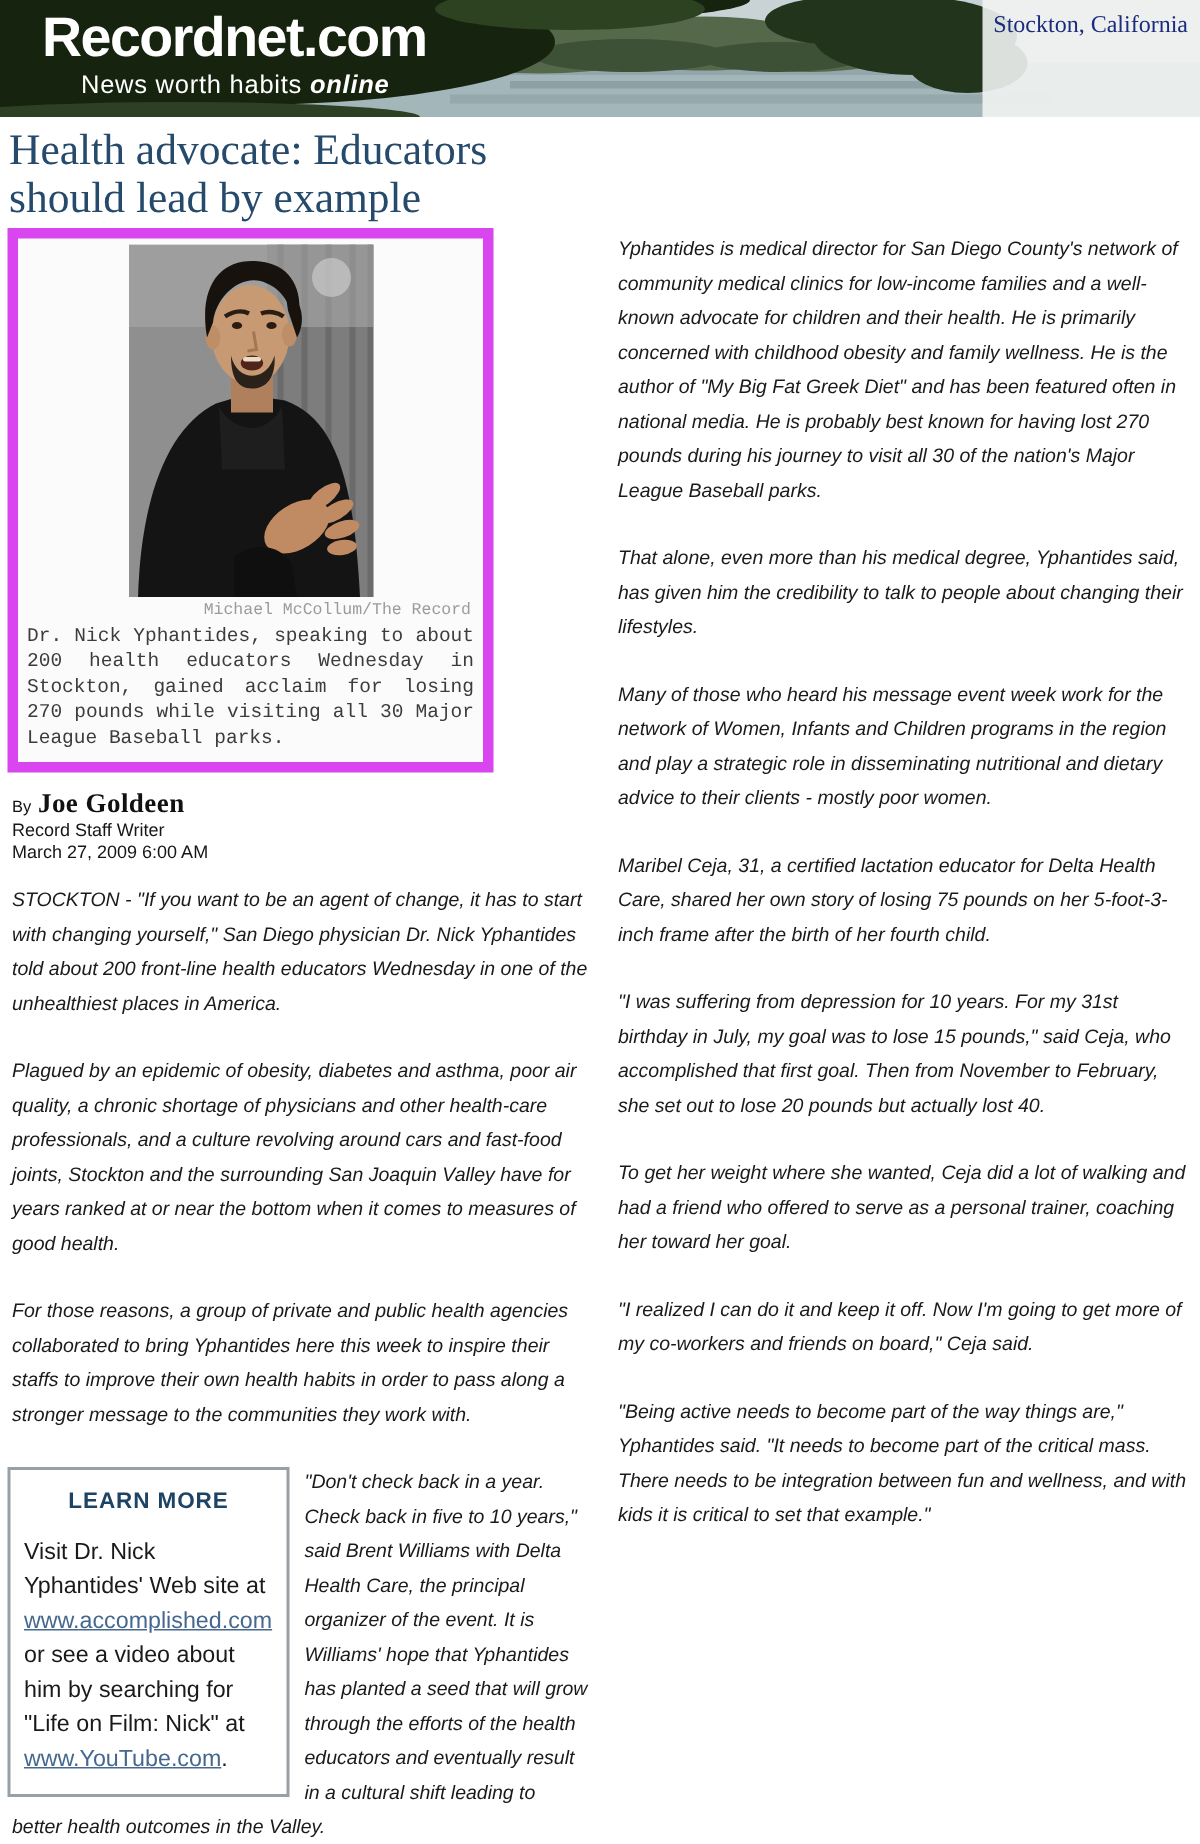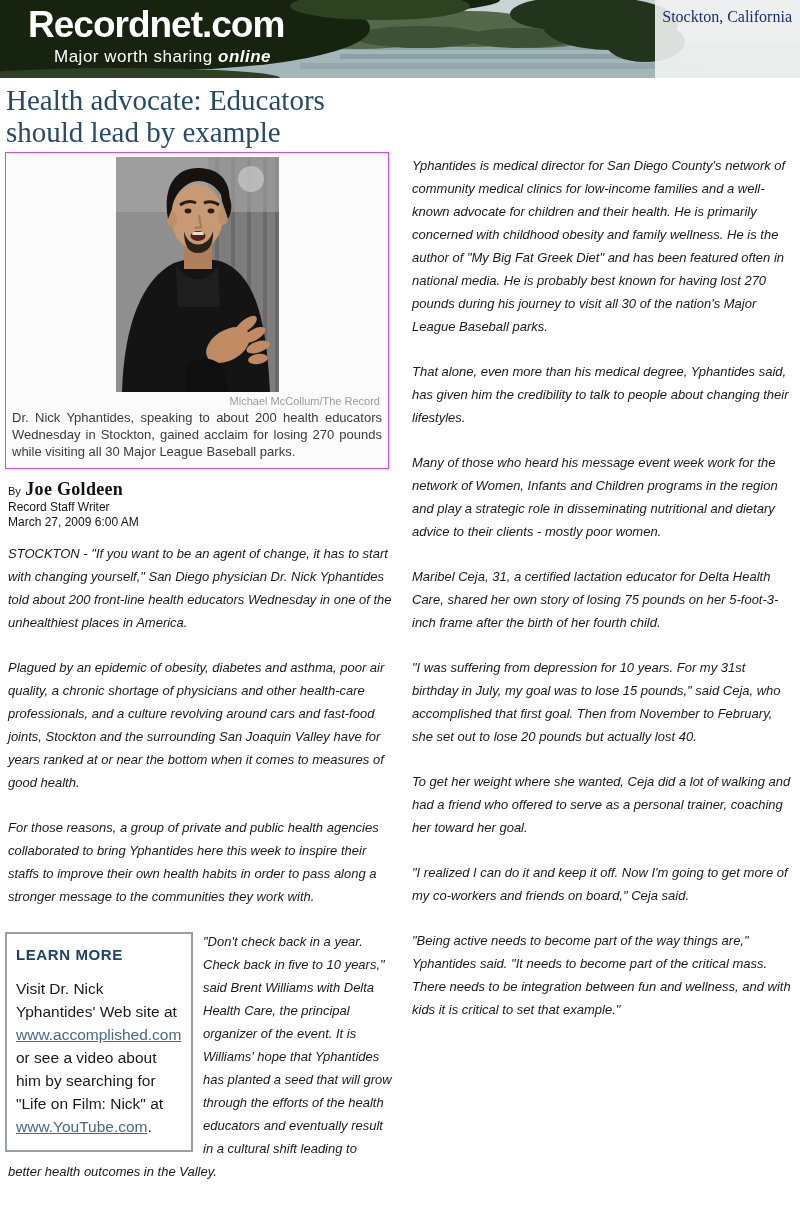--- a/index.html
+++ b/index.html
@@ -25,22 +25,22 @@
     font-family:"Liberation Serif", serif; font-weight:normal;
     font-size:29px; line-height:32px; color:#254a6b;
   }
   
   .columns { display:flex; padding:0 5px 0 8px; }
   .col-left  { width:384px; flex:none; }
   .col-right { width:383px; flex:none; margin-left:20px; padding-top:2px; }
   p.body-p { font-size:13px; line-height:23px; margin:0 0 22px 0; color:#1a1a1a;font-style:italic; }
   
   .photo-box {
-    border:1px solid #d946ef; background:#fbfbfb;
-    width:384px; margin-left:-3px; padding:4px 6px 8px 6px;
+    border:7px solid #d946ef; background:#fbfbfb;
+    width:324px; margin-left:-3px; padding:4px 6px 8px 6px;font-family:Liberation Mono, monospace;
   }
   .photo { width:163px; height:235px; margin:0 auto; }
   .photo svg { display:block; }
   .credit { font-size:11px; color:#9b9b9b; text-align:right; margin:3px 2px 2px 0; }
   .caption {
     font-size:13px; line-height:17px; color:#3c3c3c;
     text-align:justify; margin-top:2px;
   }
   
   .byline { margin:10px 0 12px 0; }
@@ -49,21 +49,21 @@
     font-family:"Liberation Serif", serif; font-weight:bold; 
     font-size:18px; color:#111; letter-spacing:.3px;
   }
   .byline .role, .byline .date { font-size:12px; line-height:15px; color:#161616; }
   
   .learn-more {
     float:left; width:188px; margin:2px 10px 6px -3px;
     border:2px solid #98a0a6; background:#fff; padding:10px 9px 12px 9px;
   }
   .lm-title {
-    font-weight:bold; font-size:15px; letter-spacing:.6px;
+    text-align:center; font-weight:bold; font-size:15px; letter-spacing:.6px;
     color:#1d4365; margin:2px 0 14px 0;
   }
   .lm-body { font-size:15.5px; line-height:23px; color:#1a1a1a; }
   .lm-body a { color:#46688e; text-decoration:underline; cursor:pointer; }
 </style>
 </head>
 <body>
 
 <div>
 
@@ -93,21 +93,21 @@
         <ellipse cx="60" cy="60" rx="140" ry="30"></ellipse>
         <ellipse cx="300" cy="0" rx="200" ry="16"></ellipse>
         <ellipse cx="10" cy="40" rx="60" ry="45"></ellipse>
       </g>
       <ellipse cx="380" cy="6" rx="90" ry="14" fill="#2c4220"></ellipse>
       <ellipse cx="120" cy="78" rx="160" ry="10" fill="#2e4023"></ellipse>
       <rect x="655" width="145" height="78" fill="#f1f3f2" opacity="0.9"></rect>
     </svg>
     <div class="logo">
       <div class="logo-title">Recordnet.com</div>
-      <div class="logo-tagline"><span>Major worth sharing </span><i>online</i></div>
+      <div class="logo-tagline"><span>News worth habits </span><i>online</i></div>
     </div>
     <div class="location">Stockton, California</div>
   </header>
 
   <h1 class="headline"><span>Health advocate: Educators</span><br><span>should lead by example</span></h1>
 
   <div class="columns">
 
     <div class="col-left">
 

